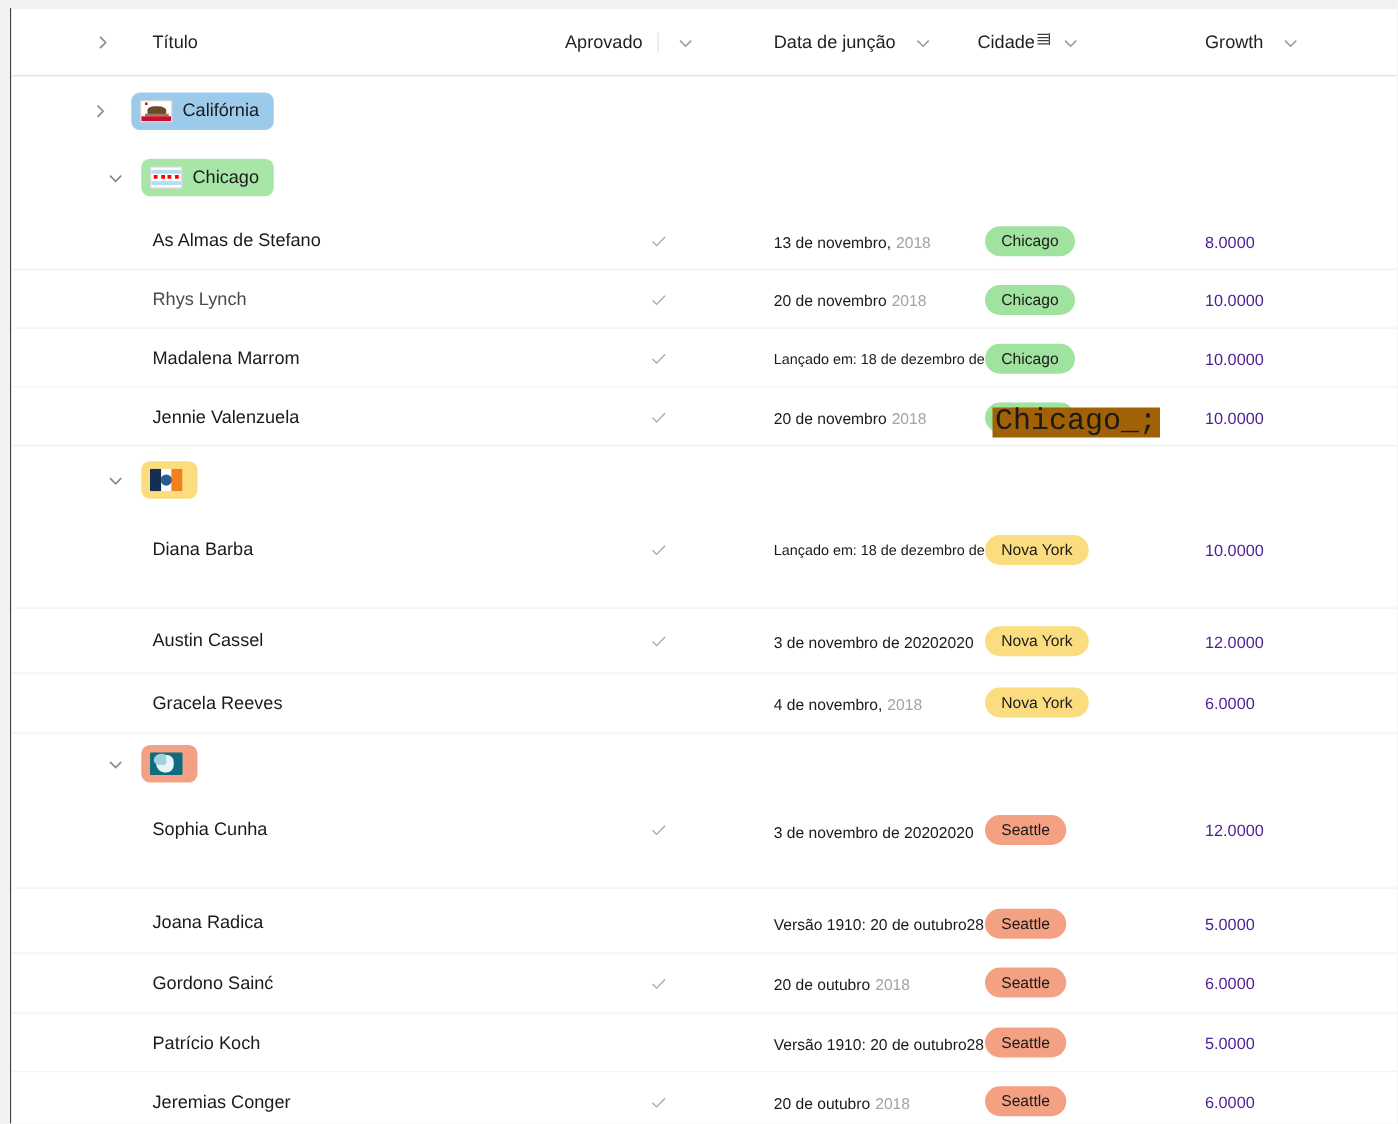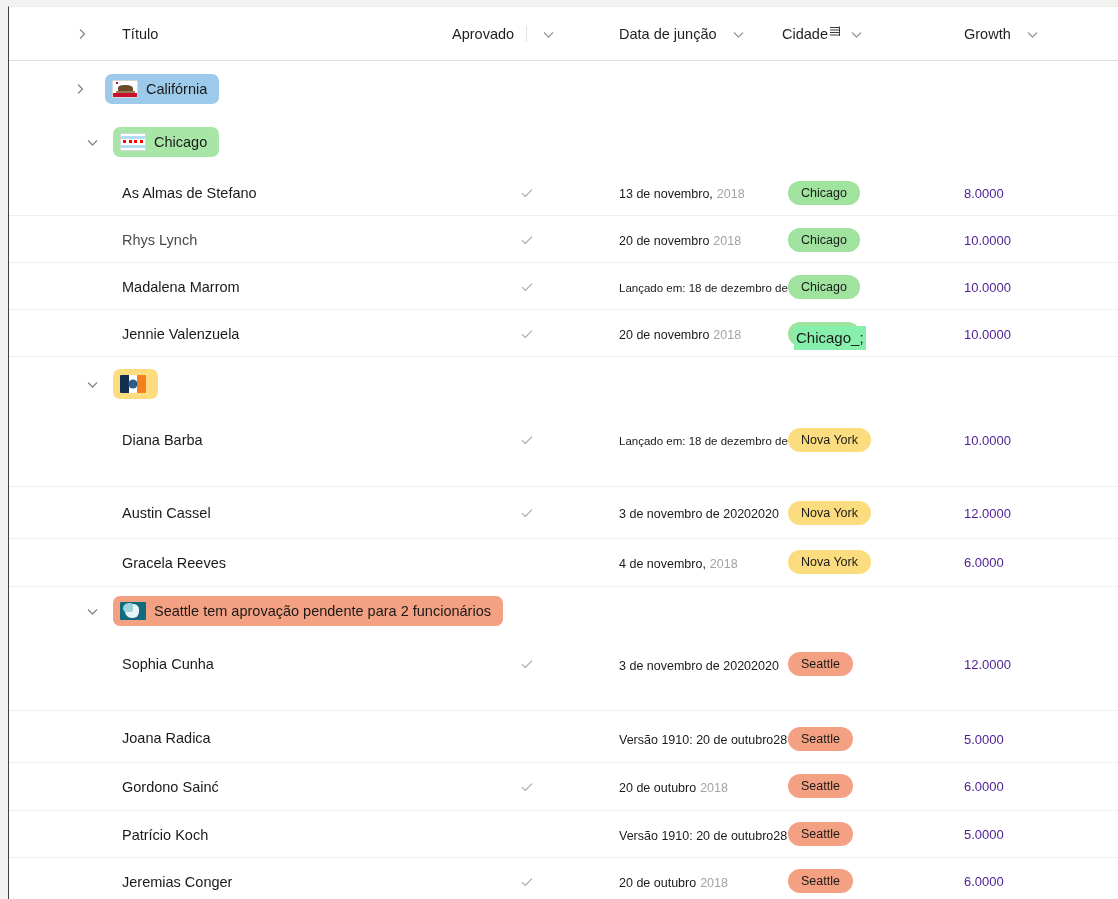--- a/index.html
+++ b/index.html
@@ -186,26 +186,27 @@
   }
   .city-chicago  { background: #9fe39f; }
   .city-novayork { background: #fbdc7e; }
   .city-seattle  { background: #f4a183; }
 
   
   .city-edit {
     position: absolute;
     left: 6px;
     top: 4px;
-    font-size: 15px;
+    font-size: 24px;
     color: #1b1a19;
-    background: #86efac;
+    background: #a16207;
     padding: 0 2px;
     white-space: nowrap;
     line-height: 24px;
+    font-family: Liberation Mono, monospace;
   }
 
   .cell-growth {
     position: absolute;
     left: 955px;
     font-size: 13px;
     color: #4c1d95;
     white-space: nowrap;
   }
 
@@ -440,21 +441,20 @@
       <div class="group-expander" style="left:72px; top:0; height:48px;">
         <svg width="15" height="15" viewBox="0 0 15 15" aria-hidden="true">
           <path d="M3 5.5 L7.5 10 L12 5.5" fill="none" stroke="#8a8886" stroke-width="1.3"></path>
         </svg>
       </div>
       <div class="group-pill pill-seattle" style="left:104px; top:9px;">
         <span class="flag flag-sea">
           <i class="sea-face"></i>
             <i class="sea-hair"></i>
         </span>
-        <span>Seattle tem aprovação pendente para 2 funcionários</span>
       </div>
     </div>
 
     <div class="row" style="top:628px; height:76px;">
       <div class="cell-title" style="top:21px;">Sophia Cunha</div>
       <div class="cell-approved" style="top:21px;">
         <svg width="16" height="16" viewBox="0 0 16 16" aria-hidden="true">
           <path d="M3 8.2 L6.3 11.5 L13 4.6" fill="none" stroke="#a8a8a8" stroke-width="1.1"></path>
         </svg>
       </div>

